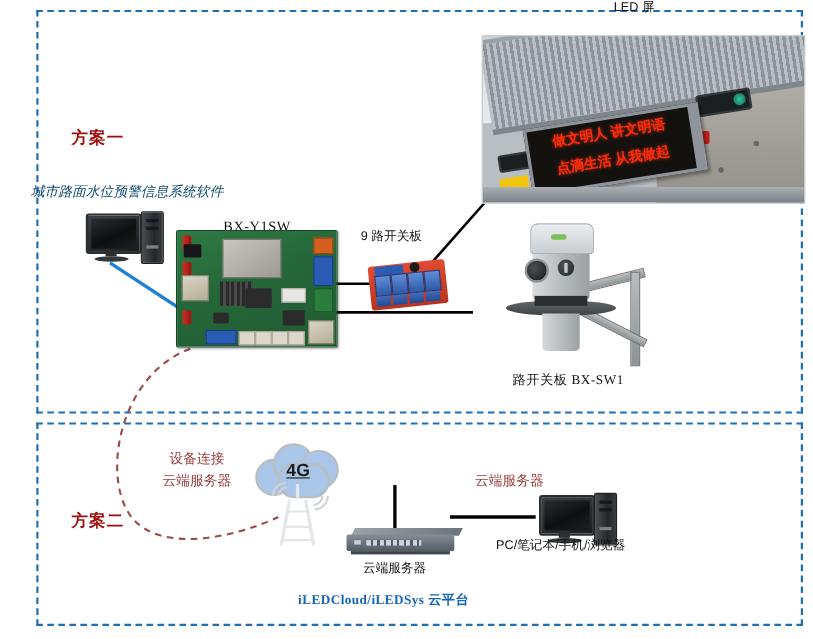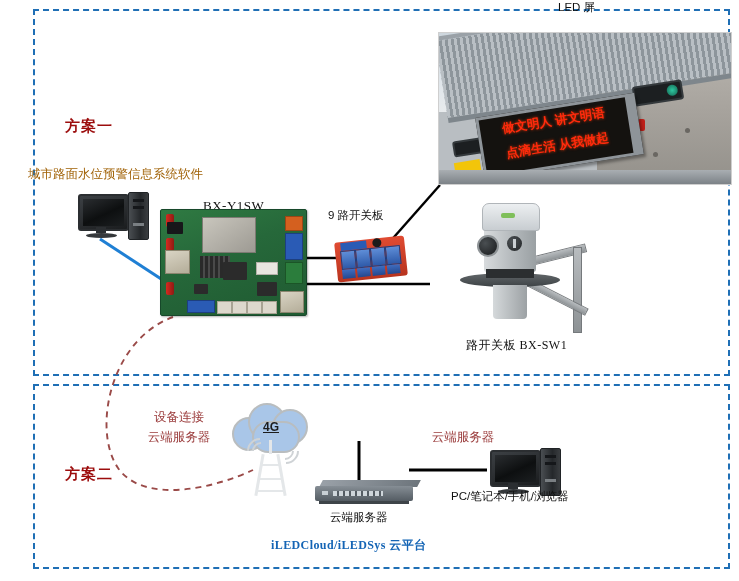--- a/index.html
+++ b/index.html
@@ -20,21 +20,21 @@
   }
   #panel-top{left:33px;top:9px;width:697px;height:367px;}
   #panel-bottom{left:33px;top:384px;width:697px;height:185px;}
 
   
   .t{position:absolute;white-space:nowrap;line-height:1.25;}
   .scheme-label{
     color:#9c0d0d;font-weight:bold;font-size:15px;
     letter-spacing:1px;
   }
-  .cn-black{color:#a16207;font-size:12.5px;}
+  .cn-black{color:#0c4a6e;font-size:12.5px;font-style:italic;}
   .cn-red{color:#9a3b3b;font-size:12.5px;text-align:center;line-height:20px;}
   .label-mono{font-family:"Liberation Serif","DejaVu Serif",serif;font-size:13px;color:#111;letter-spacing:.5px;}
   .cloud-platform{
     color:#1565b5;font-weight:bold;font-size:12px;
     font-family:"Liberation Serif","DejaVu Serif",serif;letter-spacing:.4px;
   }
   .small-cn{font-size:11.5px;color:#111;}
 
   
   .photo{position:absolute;overflow:hidden;border:1px solid #cfcfcf;background:#b9bec2;}
@@ -146,21 +146,21 @@
   #pc-right{left:490px;top:450px;}
 
   
   .cloud{position:absolute;}
   .cloud .lob{position:absolute;border-radius:50%;}
   #cloud4g{left:232px;top:403px;width:78px;height:48px;}
   #cloud4g .lob{background:#a9c6e8;border:2px solid #b9bdbf;}
   #cloudnet{left:315px;top:398px;width:90px;height:52px;}
   #cloudnet .lob{background:#5e8dbe;}
   .cloud-text{position:absolute;width:100%;text-align:center;font-weight:bold;}
-  #t4g{top:17px;color:#1c1c1c;font-size:12px;text-decoration:underline;}
+  #t4g{top:17px;color:#1c1c1c;font-size:16px;text-decoration:underline;}
   #tnet{top:17px;color:#ffffff;font-size:12px;}
 
   
   #tower{left:250px;top:440px;width:42px;height:56px;}
   .tw-leg{position:absolute;background:#e4e7e9;}
   .wave{position:absolute;border:2px solid #cfd3d6;border-radius:50%;
     border-right-color:transparent;border-top-color:transparent;border-bottom-color:transparent;}
 
   
   #server{left:315px;top:480px;width:104px;height:26px;}

